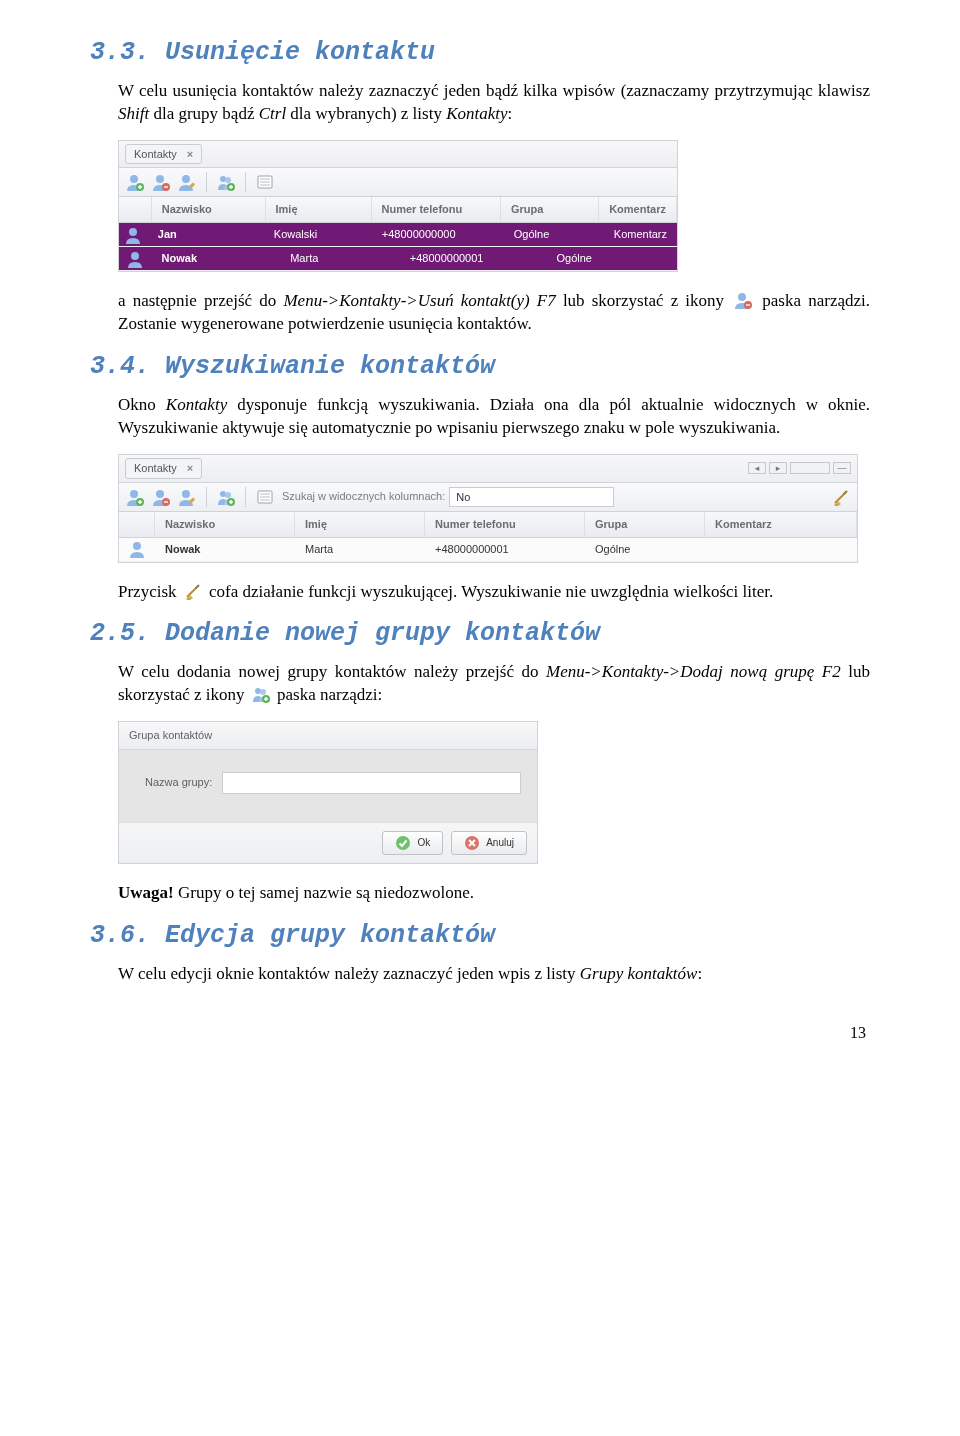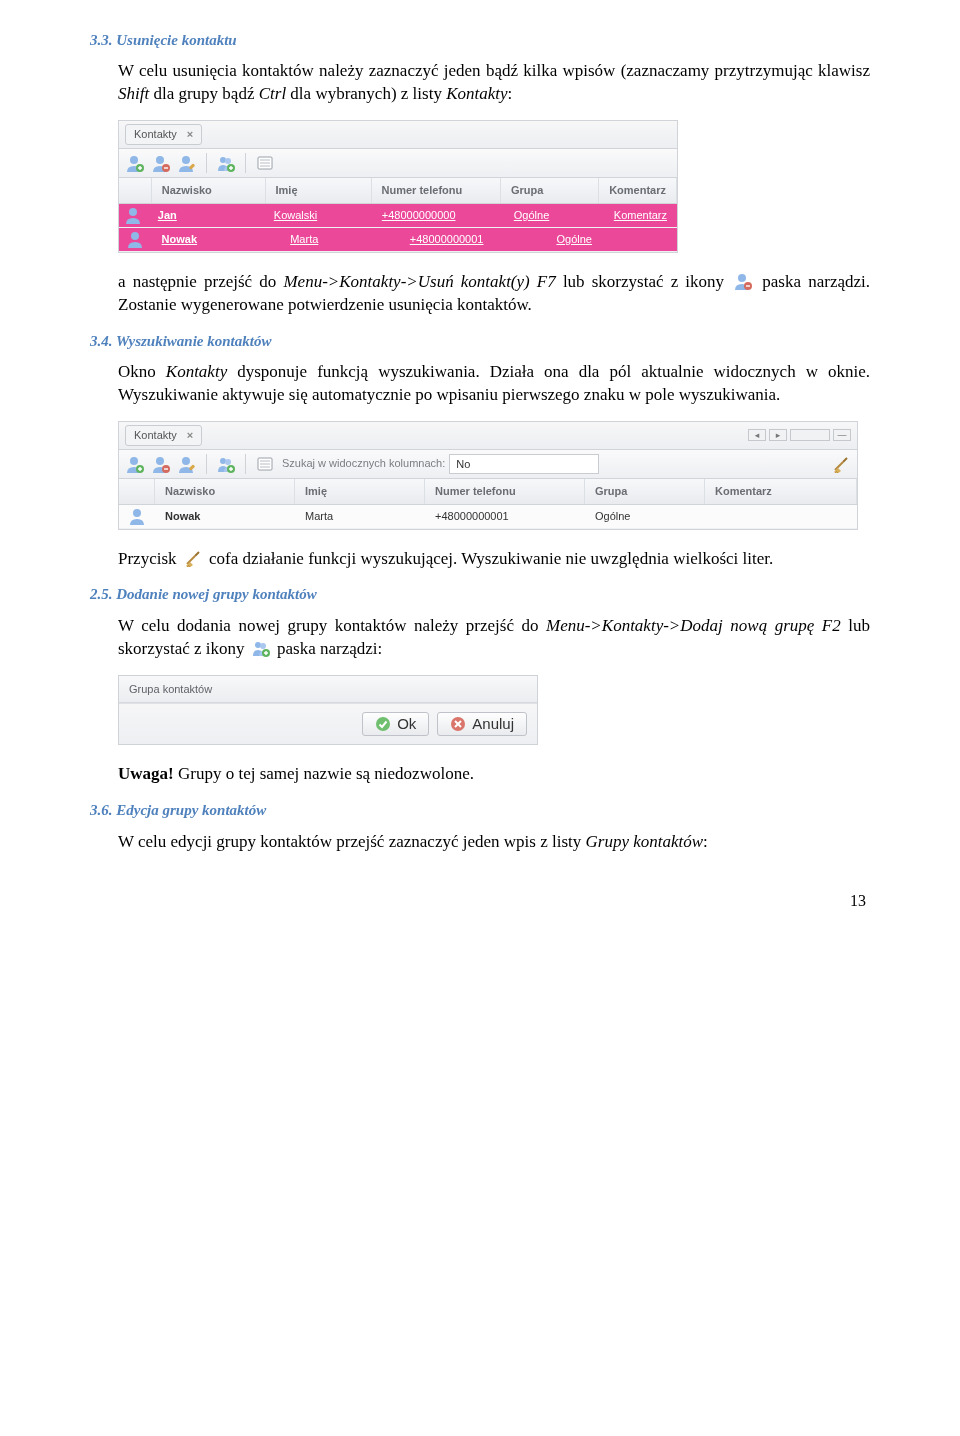--- a/index.html
+++ b/index.html
@@ -6,25 +6,26 @@
   body {
     font-family: "Times New Roman", Times, serif;
     font-size: 17px;
     color: #000;
     background: #fff;
     width: 960px;
     padding: 30px 90px 20px 90px;
     line-height: 1.35;
   }
   h2.section {
-    font-family: Liberation Serif, serif;
+    font-family: Liberation Mono, monospace;
     font-style: italic;
     font-weight: bold;
     color: #4f81bd;
-    font-size: 15px;
+    font-size: 25px;
+    margin-top: 6px;
     margin-bottom: 10px;
   }
   p.body {
     margin: 10px 0 14px 28px;
     text-align: justify;
   }
   .em { font-style: italic; }
   .bold { font-weight: bold; }
   .panel {
     margin: 10px 0 18px 28px;
@@ -67,21 +68,21 @@
     border-bottom: 1px solid #d0d3d8;
   }
   .sep { width:1px; height:20px; background:#cfd2d7; margin:0 4px; }
   .ticon {
     width:22px; height:22px; display:flex; align-items:center; justify-content:center;
     border:1px solid transparent; border-radius:2px;
   }
   .search-label { color:#7a7d82; font-size:11px; margin-left:2px; }
   .search-input {
     border:1px solid #c9ccd1; height:20px; padding:1px 6px; font-size:11px;
-    color:#333; background:#fff; width:150px;
+    color:#333; background:#fff; width:165px;
   }
   .thead {
     display:flex; align-items:stretch;
     background: linear-gradient(#f7f8fa,#e9ebef);
     border-bottom:1px solid #d0d3d8;
   }
   .th {
     padding:5px 10px; font-size:11px; color:#6a6d73; font-weight:bold;
     border-right:1px solid #dcdfe4;
   }
@@ -90,21 +91,21 @@
   .col-imie{ width:130px; }
   .col-tel{ width:160px; }
   .col-grp{ width:120px; }
   .col-kom{ flex:1; }
   .tbody .trow{
     display:flex; align-items:center; font-size:11px;
     border-bottom:1px solid #f0f1f4; height:24px;
   }
   .td{ padding:0 10px; color:#333; }
   .trow.selected{
-    background:#ec4899; color:#fff;text-decoration:underline;
+    background:#701a75; color:#fff;
   }
   .trow.selected .td{ color:#fff; }
   .trow.selected .td.naz{ font-weight:bold; }
   .personicon{
     width:36px; display:flex; align-items:center; justify-content:center;
   }
   svg.svgicon{ display:block; }
 
   .dialog {
     margin: 14px 0 18px 28px;
@@ -129,21 +130,21 @@
     padding:1px 6px; font-size:11px;
   }
   .dlg-foot{
     border-top:1px solid #dfe1e6;
     padding:8px 10px; display:flex; justify-content:flex-end; gap:8px;
     background:linear-gradient(#f6f6f7,#edeff2);
   }
   .btn{
     display:inline-flex; align-items:center; gap:6px;
     border:1px solid #bfc2c8; background:linear-gradient(#fefefe,#e9ebee);
-    padding:2px 12px; border-radius:3px; font-size:15px; color:#333;
+    padding:2px 12px; border-radius:3px; font-size:10px; color:#333;
     height:24px;
   }
   .pagenum{
     text-align:right; font-size:16px; margin-top:36px; padding-right:4px;
   }
   .inline-icon{
     display:inline-block; vertical-align:-3px; margin:0 3px;
   }
 </style>
 </head>
@@ -377,20 +378,24 @@
   <span>2.5.</span> <span>Dodanie nowej grupy kontaktów</span>
 </h2>
 <p class="body">
   <span>W celu dodania nowej grupy kontaktów należy przejść do </span><span class="em">Menu-&gt;Kontakty-&gt;Dodaj nową grupę F2</span><span> lub skorzystać z ikony </span><span class="inline-icon"><svg class="svgicon" width="18" height="18">
         <use href="#ic-people-plus"></use>
       </svg></span><span> paska narządzi:</span>
 </p>
 
 <div class="dialog">
   <div class="dlg-head">Grupa kontaktów</div>
+  <div class="dlg-body">
+    <label>Nazwa grupy:</label>
+    <input type="text" style="">
+  </div>
   <div class="dlg-foot">
     <div class="btn">
       <svg class="svgicon" width="16" height="16">
           <use href="#ic-check"></use>
         </svg>
       <span>Ok</span>
     </div>
     <div class="btn">
       <svg class="svgicon" width="16" height="16">
           <use href="#ic-cancel"></use>
@@ -401,16 +406,16 @@
 </div>
 
 <p class="body">
   <span class="bold">Uwaga!</span><span> Grupy o tej samej nazwie są niedozwolone.</span>
 </p>
 
 <h2 class="section">
   <span>3.6.</span> <span>Edycja grupy kontaktów</span>
 </h2>
 <p class="body">
-  <span>W celu edycji grupy kontaktów przejść zaznaczyć jeden wpis z listy </span><span class="em">Grupy kontaktów</span><span>:</span>
+  <span>W celu edycji oknie kontaktów należy zaznaczyć jeden wpis z listy </span><span class="em">Grupy kontaktów</span><span>:</span>
 </p>
 
 <div class="pagenum">13</div>
 
 </body></html>

